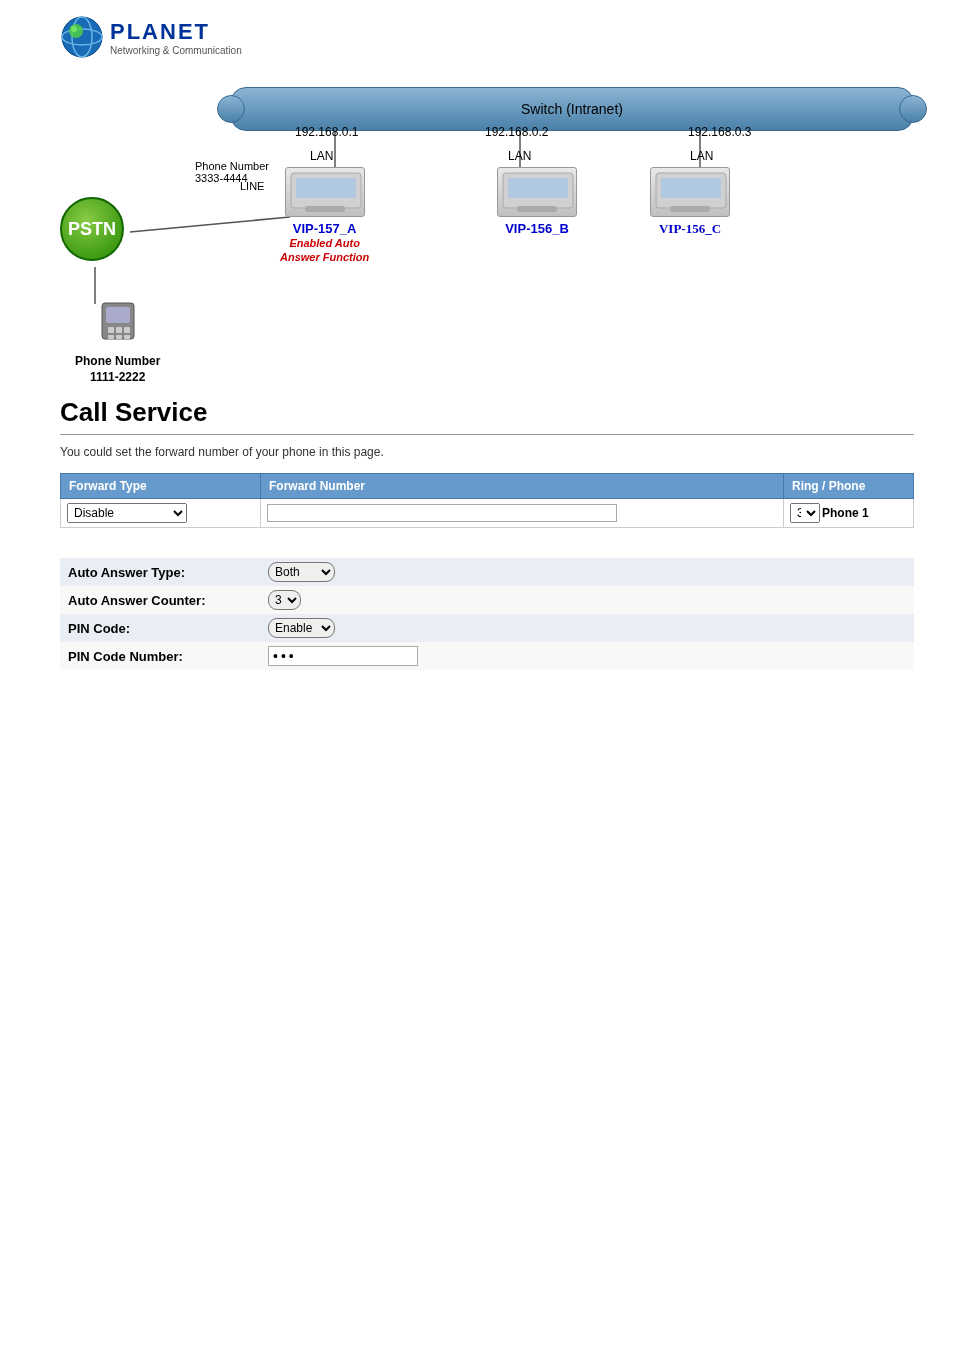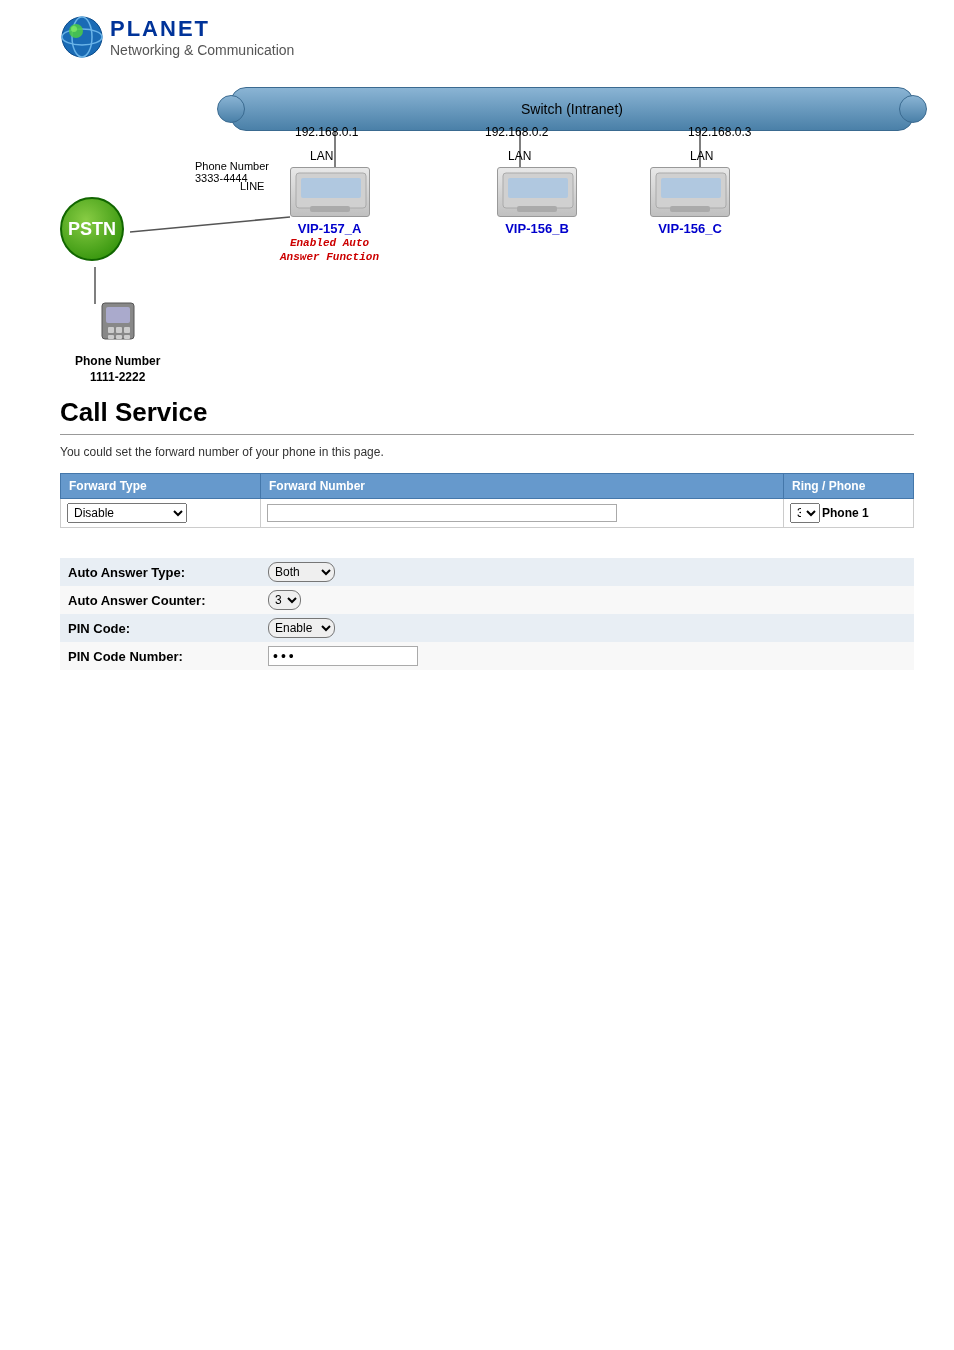--- a/index.html
+++ b/index.html
@@ -28,21 +28,21 @@
       display: flex;
       flex-direction: column;
     }
     .logo-planet {
       font-size: 22px;
       font-weight: 900;
       letter-spacing: 2px;
       color: #003399;
     }
     .logo-sub {
-      font-size: 14px;
+      font-size: 10px;
       color: #555;
     }
 
     
     .diagram-area {
       padding: 10px 40px 10px 60px;
       position: relative;
       height: 310px;
     }
 
@@ -94,20 +94,21 @@
       top: 100px;
       left: 470px;
       text-align: center;
       margin-left: 27px;
     }
     .vip-c-area {
       position: absolute;
       top: 100px;
       left: 650px;
       text-align: center;
+      font-family: Liberation Serif, serif;
     }
 
     .device-box {
       width: 80px;
       height: 50px;
       background: linear-gradient(to bottom, #e8e8e8, #c0c0c0);
       border: 1px solid #999;
       border-radius: 3px;
       margin: 0 auto;
       position: relative;
@@ -128,21 +129,20 @@
       font-weight: bold;
       color: #0000cc;
       margin-top: 4px;
     }
     .device-sublabel {
       font-size: 11px;
       color: #cc0000;
       font-style: italic;
       font-weight: bold;
       line-height: 1.3;
-      font-family: Liberation Mono, monospace;
     }
 
     
     .pstn-area {
       position: absolute;
       top: 130px;
       left: 60px;
       text-align: center;
     }
     .pstn-circle {

